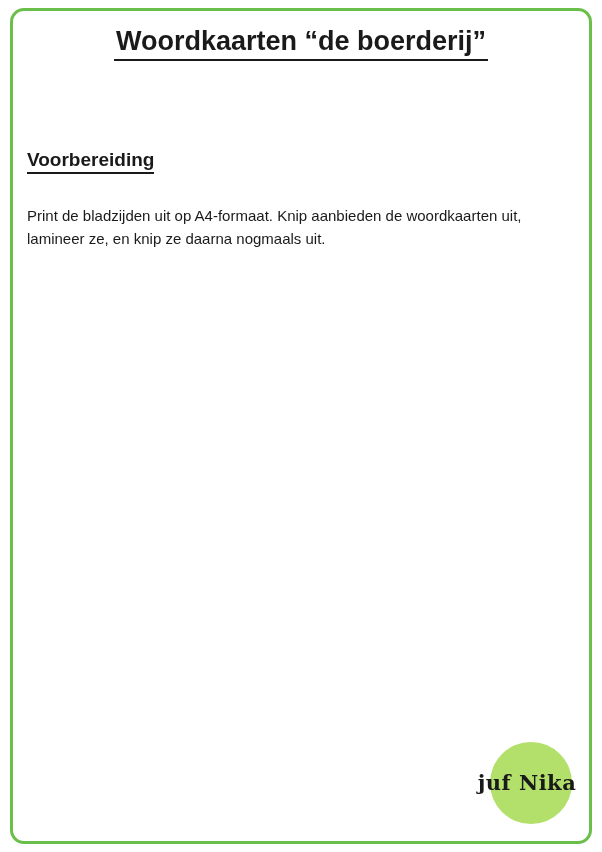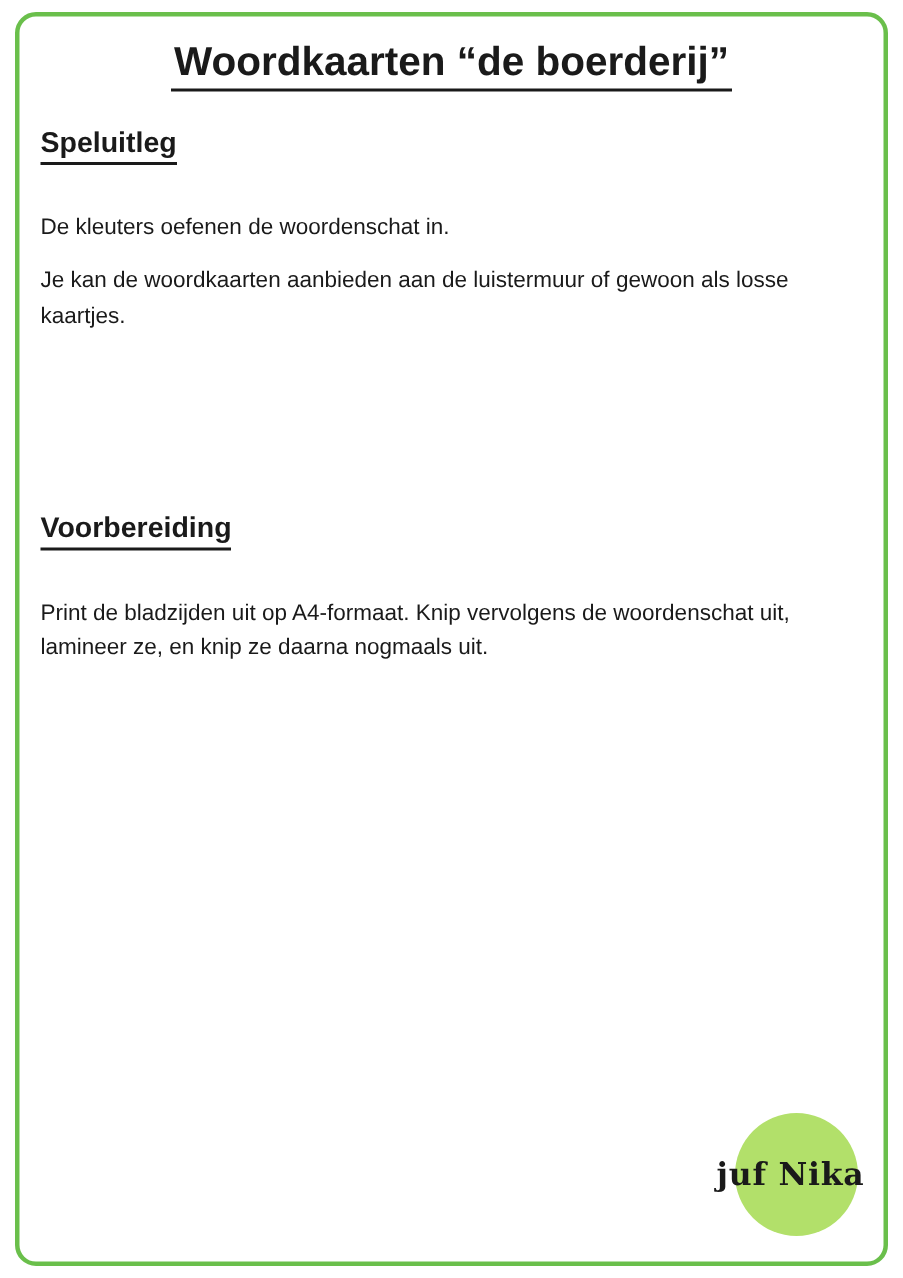--- a/index.html
+++ b/index.html
@@ -63,21 +63,21 @@
     line-height: 1.55;
     margin: 0;
   }
   .para-gap-top {
     margin-top: 30px;
   }
   .para-small-gap {
     margin-top: 12px;
   }
   .section-2 {
-    margin-top: 120px;
+    margin-top: 88px;
   }
   .logo {
     position: absolute;
     left: 490px;
     top: 742px;
     width: 82px;
     height: 82px;
     border-radius: 50%;
     background: #b2e06a;
     display: flex;
@@ -103,29 +103,24 @@
 <div class="page">
 
   <div class="page-border"></div>
 
   <div class="content">
 
     <div class="title-wrap">
       <span class="title-inner">Woordkaarten “de boerderij”</span>
     </div>
 
-    <div class="section-1">
-      <span class="section-heading">Speluitleg</span>
-      <p class="body-text para-gap-top">De kleuters oefenen de woordenschat in.</p>
-      <p class="body-text para-small-gap">Je kan de woordkaarten aanbieden aan de luistermuur of gewoon als losse kaartjes.</p>
-    </div>
 
     <div class="section-2">
       <span class="section-heading">Voorbereiding</span>
-      <p class="body-text para-gap-top">Print de bladzijden uit op A4-formaat. Knip vervolgens de woordenschat uit, lamineer ze, en knip ze daarna nogmaals uit.</p>
+      <p class="body-text para-gap-top">Print de bladzijden uit op A4-formaat. Knip aanbieden de woordkaarten uit, lamineer ze, en knip ze daarna nogmaals uit.</p>
     </div>
 
   </div>
 
   <div class="logo"></div>
   <div class="logo-text">juf Nika</div>
 
 </div>
 
 </body></html>

